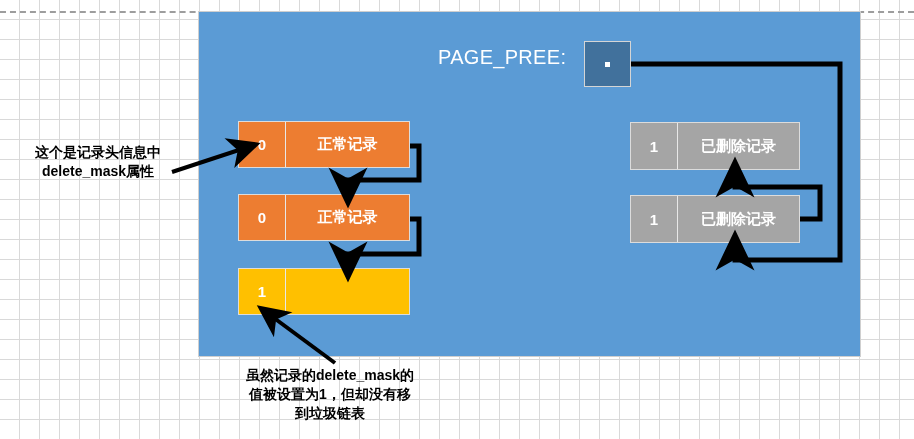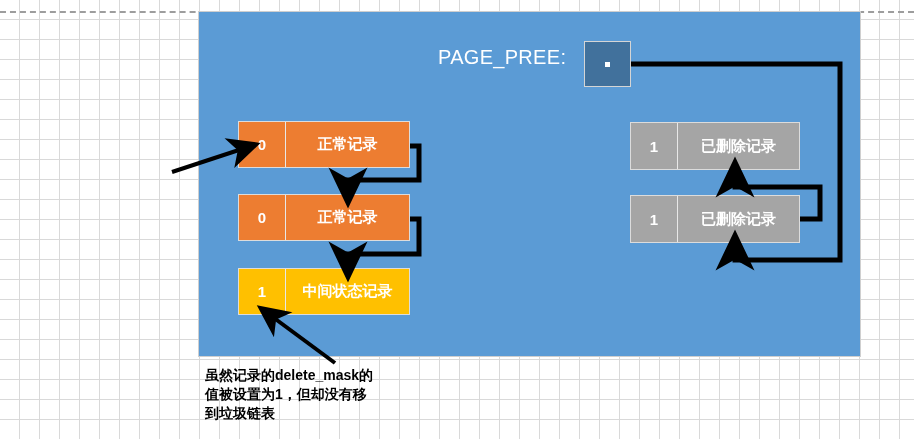--- a/index.html
+++ b/index.html
@@ -54,21 +54,21 @@
     margin-left:-2.5px;margin-top:-2.5px;background:#ffffff;
   }
   .page-pree-label{
     position:absolute;left:438px;top:46px;
     font-size:20px;font-weight:normal;color:#ffffff;
     letter-spacing:0.3px;white-space:nowrap;
   }
   .conn{position:absolute;left:0;top:0;width:914px;height:439px;pointer-events:none;}
   .note{
     position:absolute;font-size:14px;font-weight:bold;color:#000000;
-    line-height:1.35;text-align:left;white-space:pre-line;
+    line-height:1.35;text-align:center;white-space:pre-line;
   }
   .note-left{left:8px;top:143px;width:180px;text-align:center;}
   .note-bottom{left:205px;top:366px;width:250px;}
 </style>
 </head>
 <body>
 
 <div id="canvas">
 
   <div class="dashed-guide"></div>
@@ -86,21 +86,20 @@
     <span class="label">正常记录</span>
   </div>
 
   <div class="rec orange" style="left:238px;top:194px;width:172px;height:47px;">
     <span class="flag">0</span>
     <span class="label">正常记录</span>
   </div>
 
   <div class="rec yellow" style="left:238px;top:268px;width:172px;height:47px;">
     <span class="flag">1</span>
-    <span class="label">中间状态记录</span>
   </div>
 
   <div class="rec gray" style="left:630px;top:122px;width:170px;height:48px;">
     <span class="flag">1</span>
     <span class="label">已删除记录</span>
   </div>
 
   <div class="rec gray" style="left:630px;top:195px;width:170px;height:48px;">
     <span class="flag">1</span>
     <span class="label">已删除记录</span>
@@ -131,17 +130,19 @@
 
     <g>
       <path d="M172,172 L245,148" stroke="#000000" stroke-width="4" fill="none" marker-end="url(#ah)"></path>
     </g>
 
     <g>
       <path d="M335,363 L270,315" stroke="#000000" stroke-width="4" fill="none" marker-end="url(#ah)"></path>
     </g>
   </svg>
 
+  <div class="note note-left">这个是记录头信息中
+delete_mask属性</div>
   <div class="note note-bottom">虽然记录的delete_mask的
 值被设置为1，但却没有移
 到垃圾链表</div>
 
 </div>
 
 </body></html>

